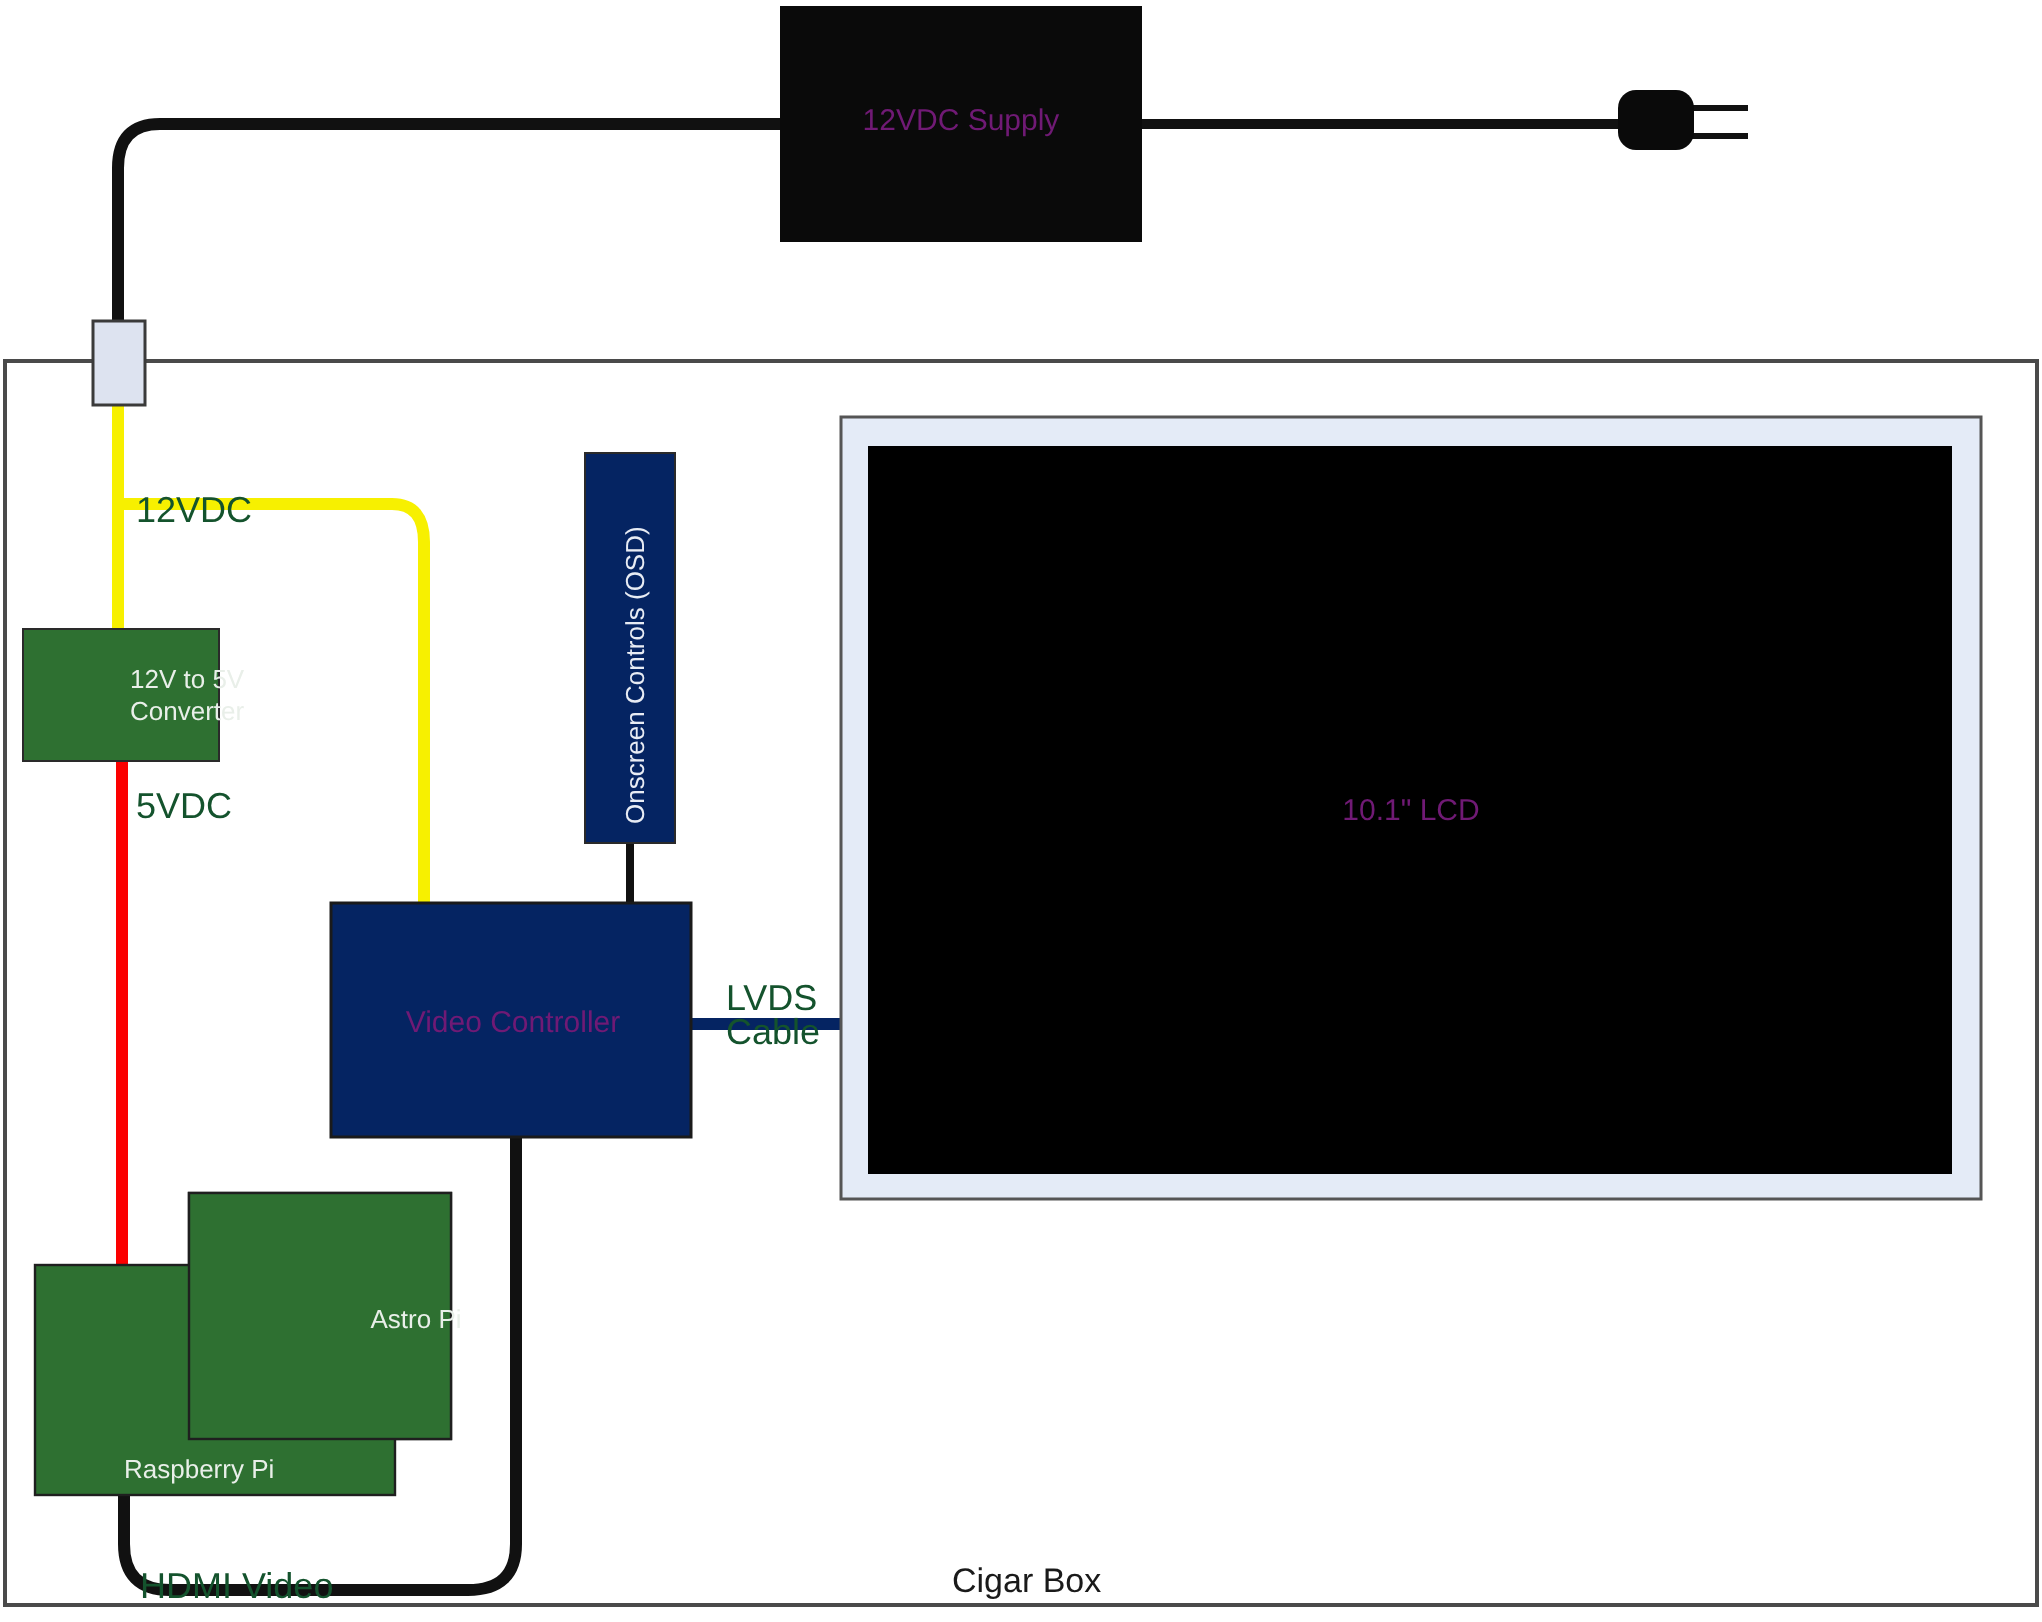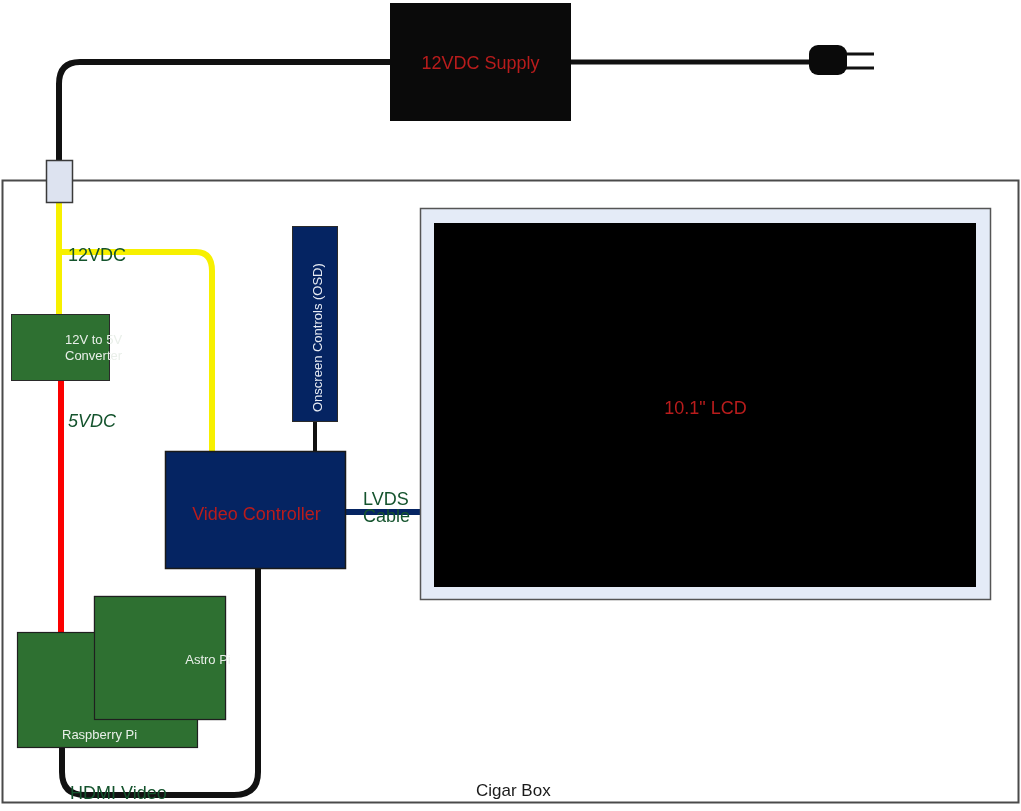--- a/index.html
+++ b/index.html
@@ -26,21 +26,21 @@
     overflow: visible;
   }
   .lbl {
     position: absolute;
     font-family: "Liberation Sans", sans-serif;
     white-space: pre;
     line-height: 1.25;
   }
   .lbl-dark  { color: #14532d; font-size: 18px; margin-top: 15px; }
   .lbl-light { color: #e9efe9; font-size: 13px; margin-left: 36px; }
-  .lbl-white { color: #b91c1c; font-size: 18px; }
+  .lbl-white { color: #701a75; font-size: 15px; }
   .lbl-big   { color: #1a1a1a; font-size: 17px; }
   .ctr { text-align: center; }
   .vert-text {
     position: absolute;
     transform-origin: 0 0;
     transform: rotate(-90deg);
     white-space: pre;
     color: #e8ecf4;
     font-size: 13px;
     font-family: "Liberation Sans", sans-serif;
@@ -110,21 +110,21 @@
   <div class="lbl lbl-white ctr" style="left:165px; top:503px; width:183px;">Video Controller</div>
 
   <div class="lbl lbl-white ctr" style="left:420px; top:397px; width:571px;">10.1" LCD</div>
 
   <div class="lbl lbl-light ctr" style="left:94px; top:652px; width:156px;">Astro Pi</div>
 
   <div class="lbl lbl-light" style="left:26px; top:727px; width:170px;">Raspberry Pi</div>
 
   <div class="lbl lbl-dark" style="left:68px; top:229px;">12VDC</div>
 
-  <div class="lbl lbl-dark" style="left:68px; top:395px;font-style:italic;">5VDC</div>
+  <div class="lbl lbl-dark" style="left:68px; top:377px;">5VDC</div>
 
   <div class="lbl lbl-dark" style="left:363px; top:473px;">LVDS</div>
   <div class="lbl lbl-dark" style="left:363px; top:490px;">Cable</div>
 
   <div class="lbl lbl-dark" style="left:70px; top:767px;">HDMI Video</div>
 
   <div class="lbl lbl-big" style="left:476px; top:780px;">Cigar Box</div>
 
 </div>
 

